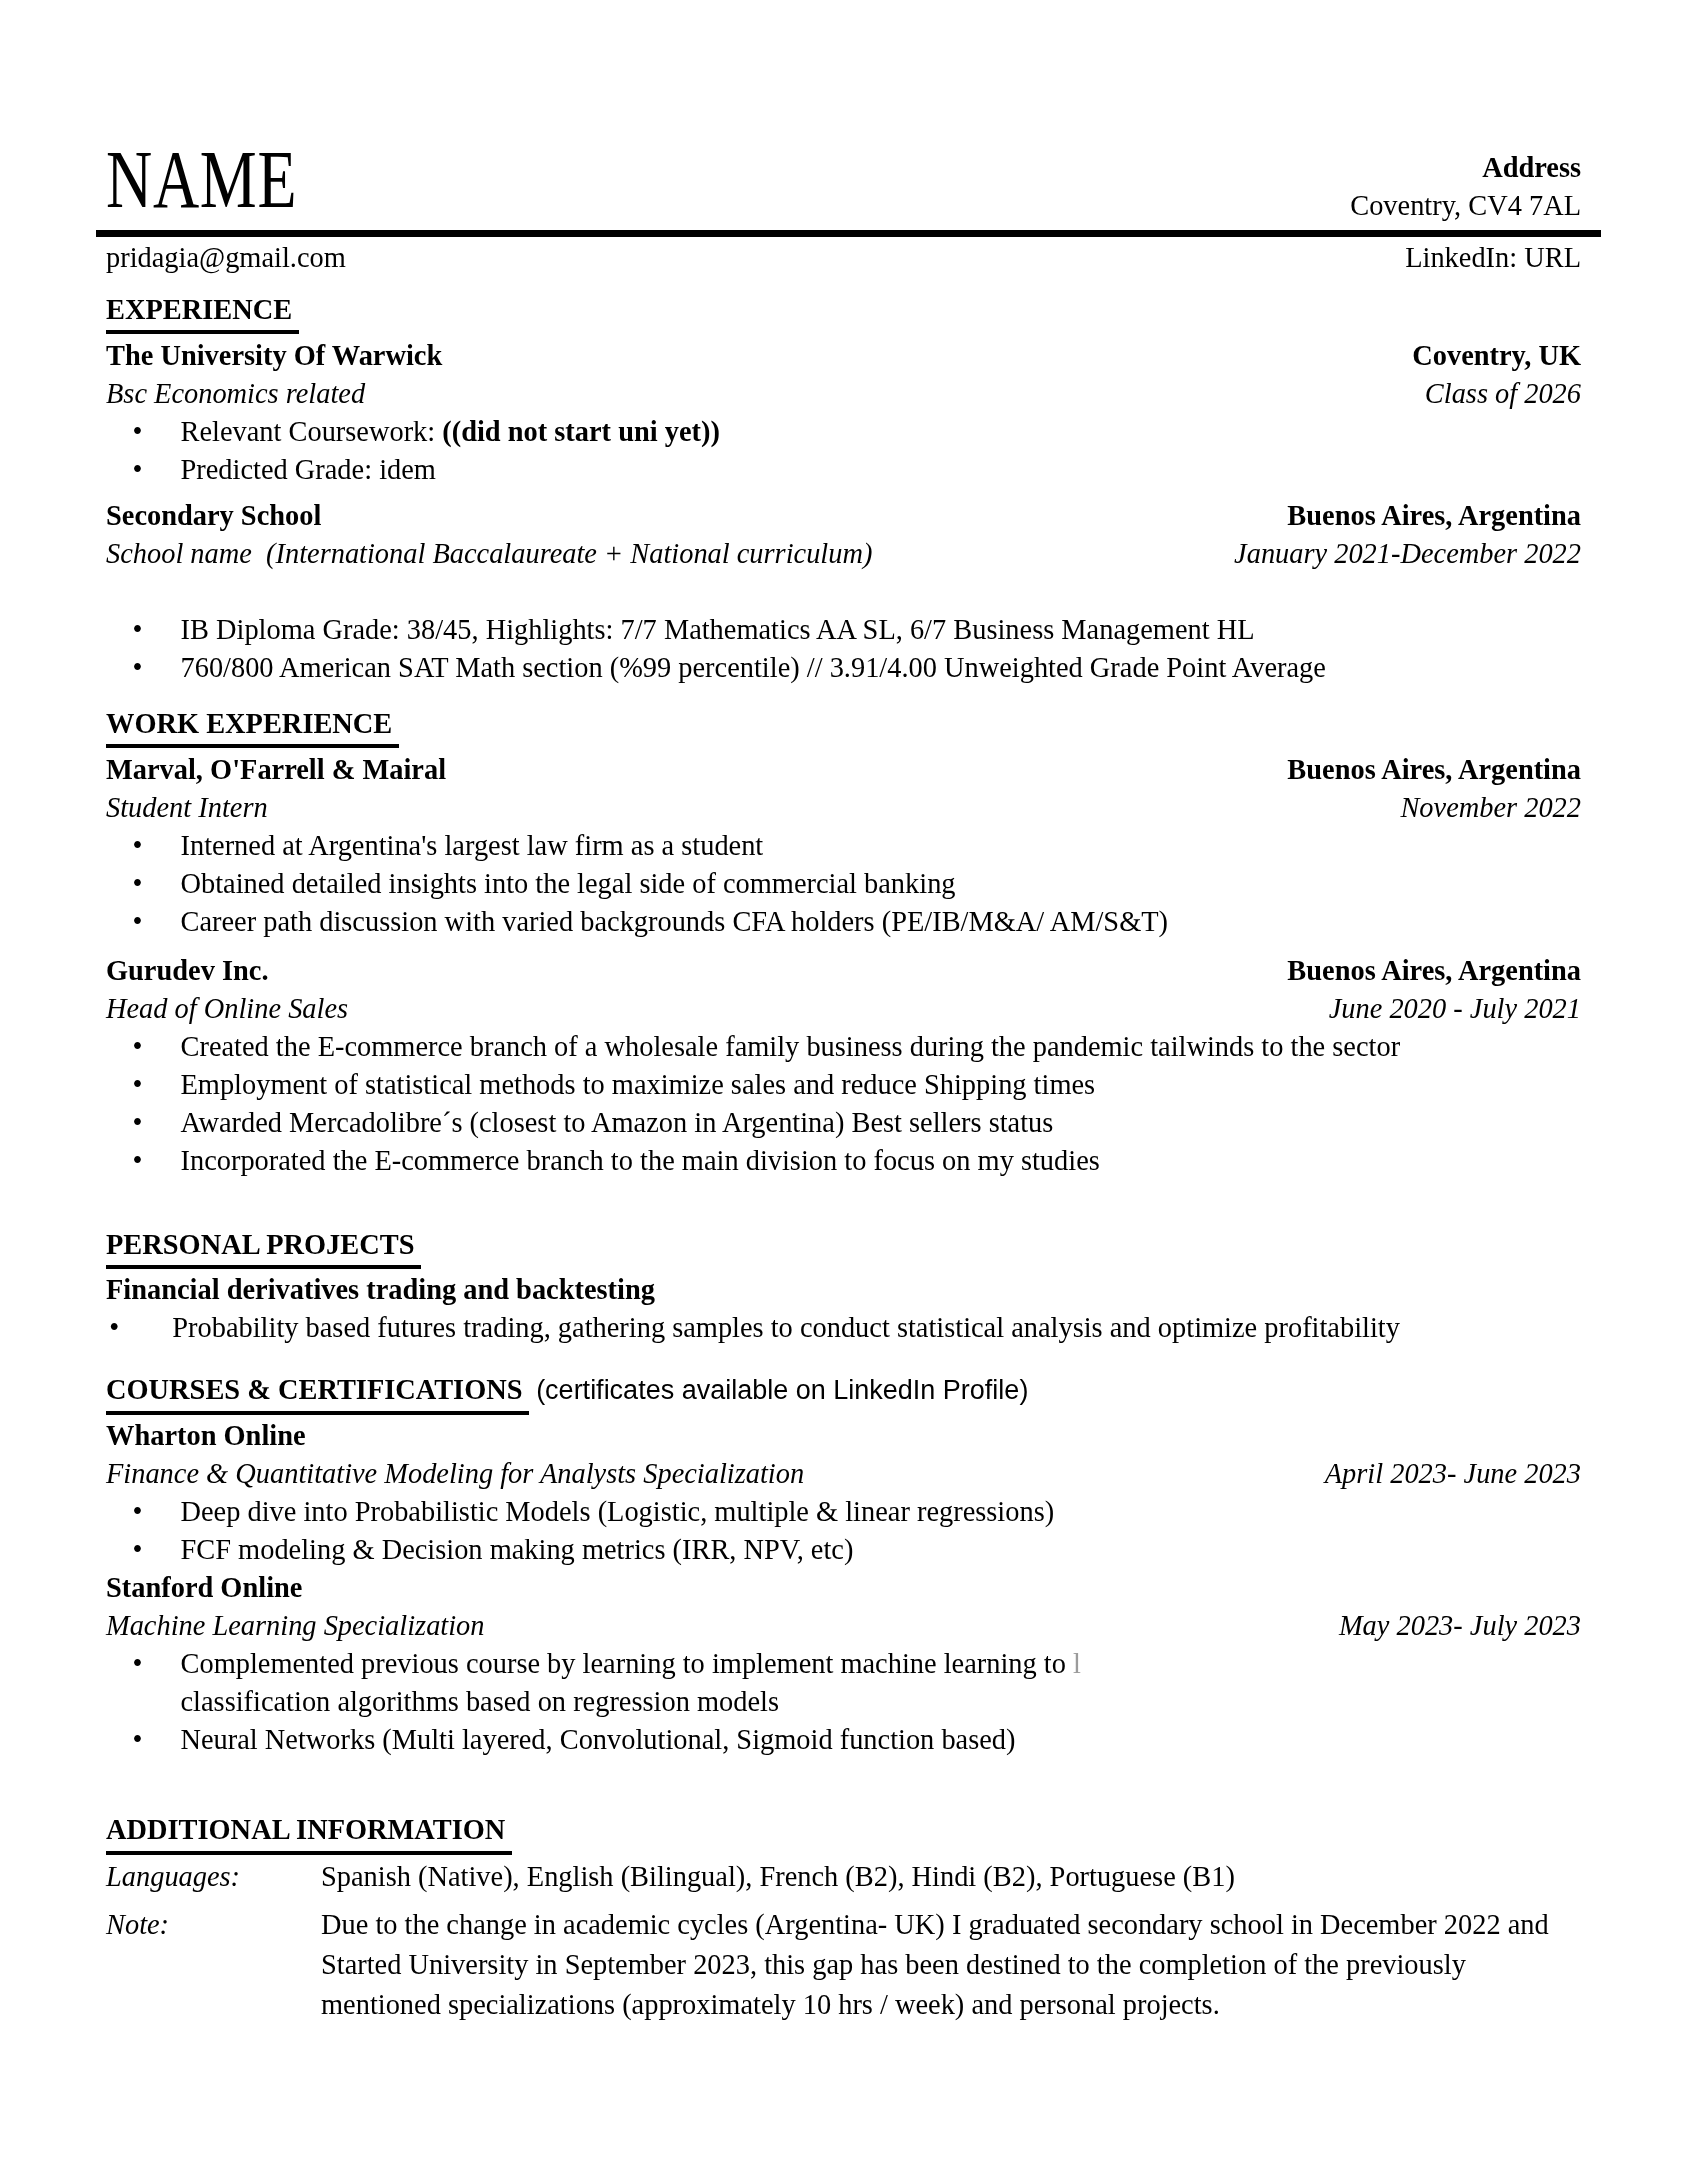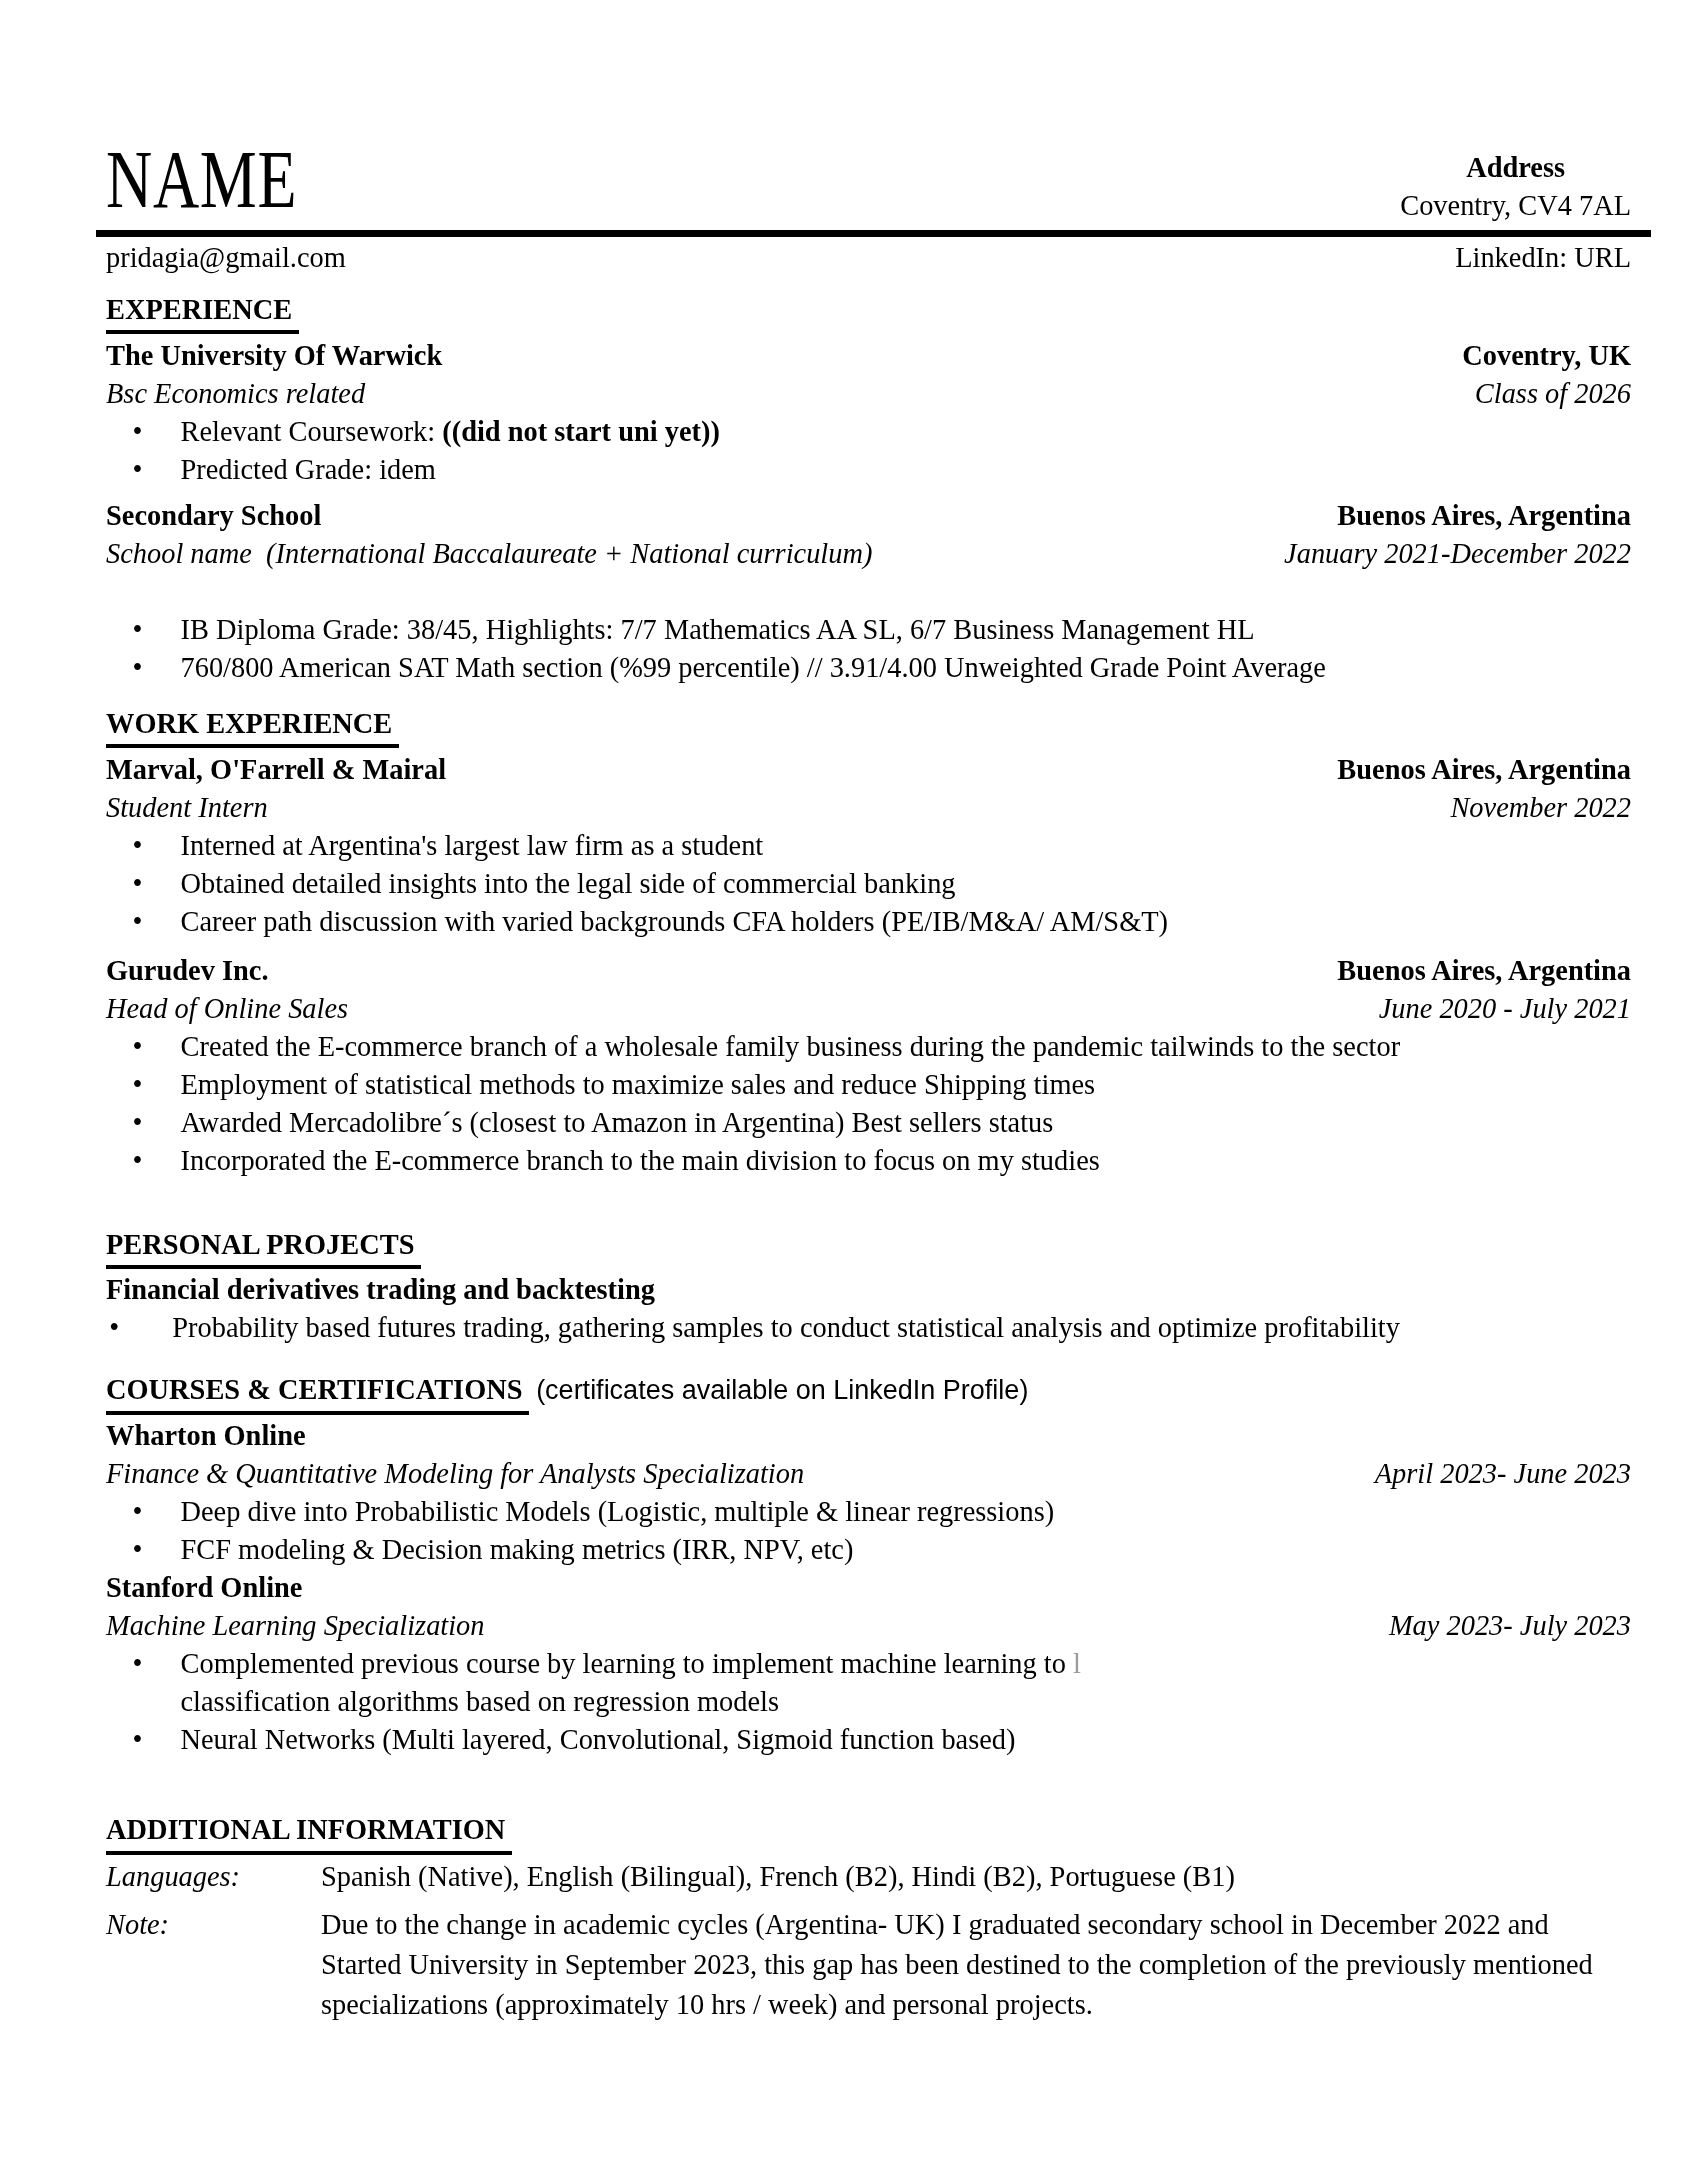--- a/index.html
+++ b/index.html
@@ -1,33 +1,33 @@
 <!DOCTYPE html>
 <html style="font-size:10.6px"><head>
 <meta charset="utf-8">
 <style>
   html,body { margin:0; padding:0; background:#ffffff; }
   body {
     width:1687px; height:2183px;
     font-family:"Liberation Serif","DejaVu Serif",serif;
     font-size:28.4px; color:#000; position:relative; overflow:hidden;
   }
-  .page { padding:149px 56px 0 106px; }
+  .page { padding:149px 106px 0 106px; }
 
   .b { font-weight:bold; }
   .i { font-style:italic; }
   .pre { white-space:pre-wrap; }
 
   
   .name-row { display:flex; justify-content:space-between; align-items:flex-end; }
   .name {
     display:inline-block; font-size:64px; line-height:70px;
     transform:scaleY(1.28); transform-origin:left bottom; letter-spacing:0.7px;
   }
-  .hdr-right { text-align:center; line-height:38px; }
+  .hdr-right { text-align:right; line-height:38px; }
   .rule { height:7.3px; background:#000; margin:4.6px -20px 1.3px -10px; }
   .contact-row { display:flex; justify-content:space-between; line-height:38px; margin-top:2.6px; }
 
   
   .heading-wrap { margin:0; }
   .heading {
     display:inline-block; font-weight:bold; line-height:38px;
     border-bottom:4.6px solid #000; padding:0 6.6px 1.3px 0; margin-bottom:2.6px;
   }
   .heading-note {

